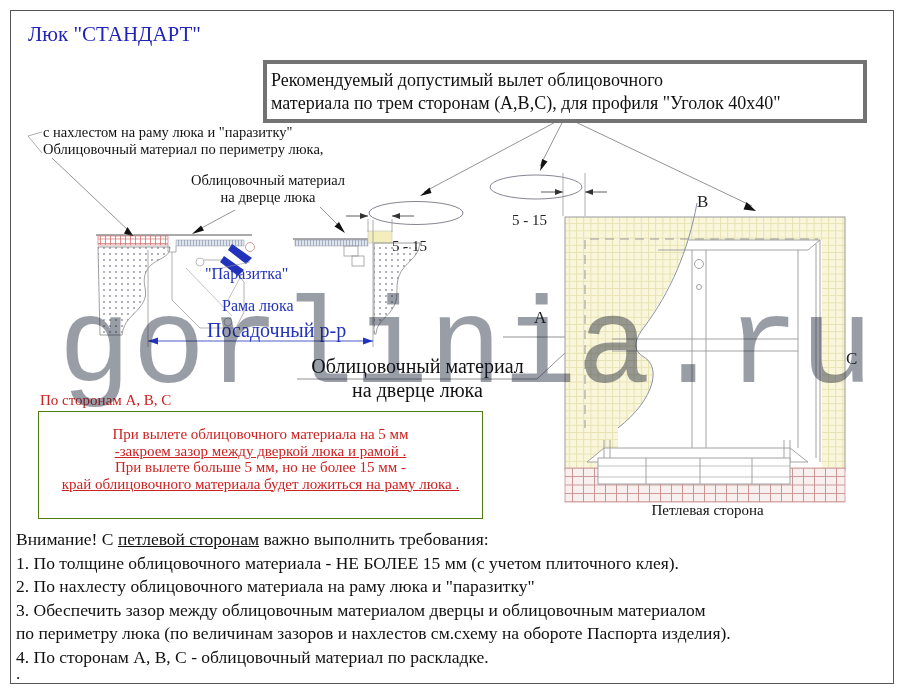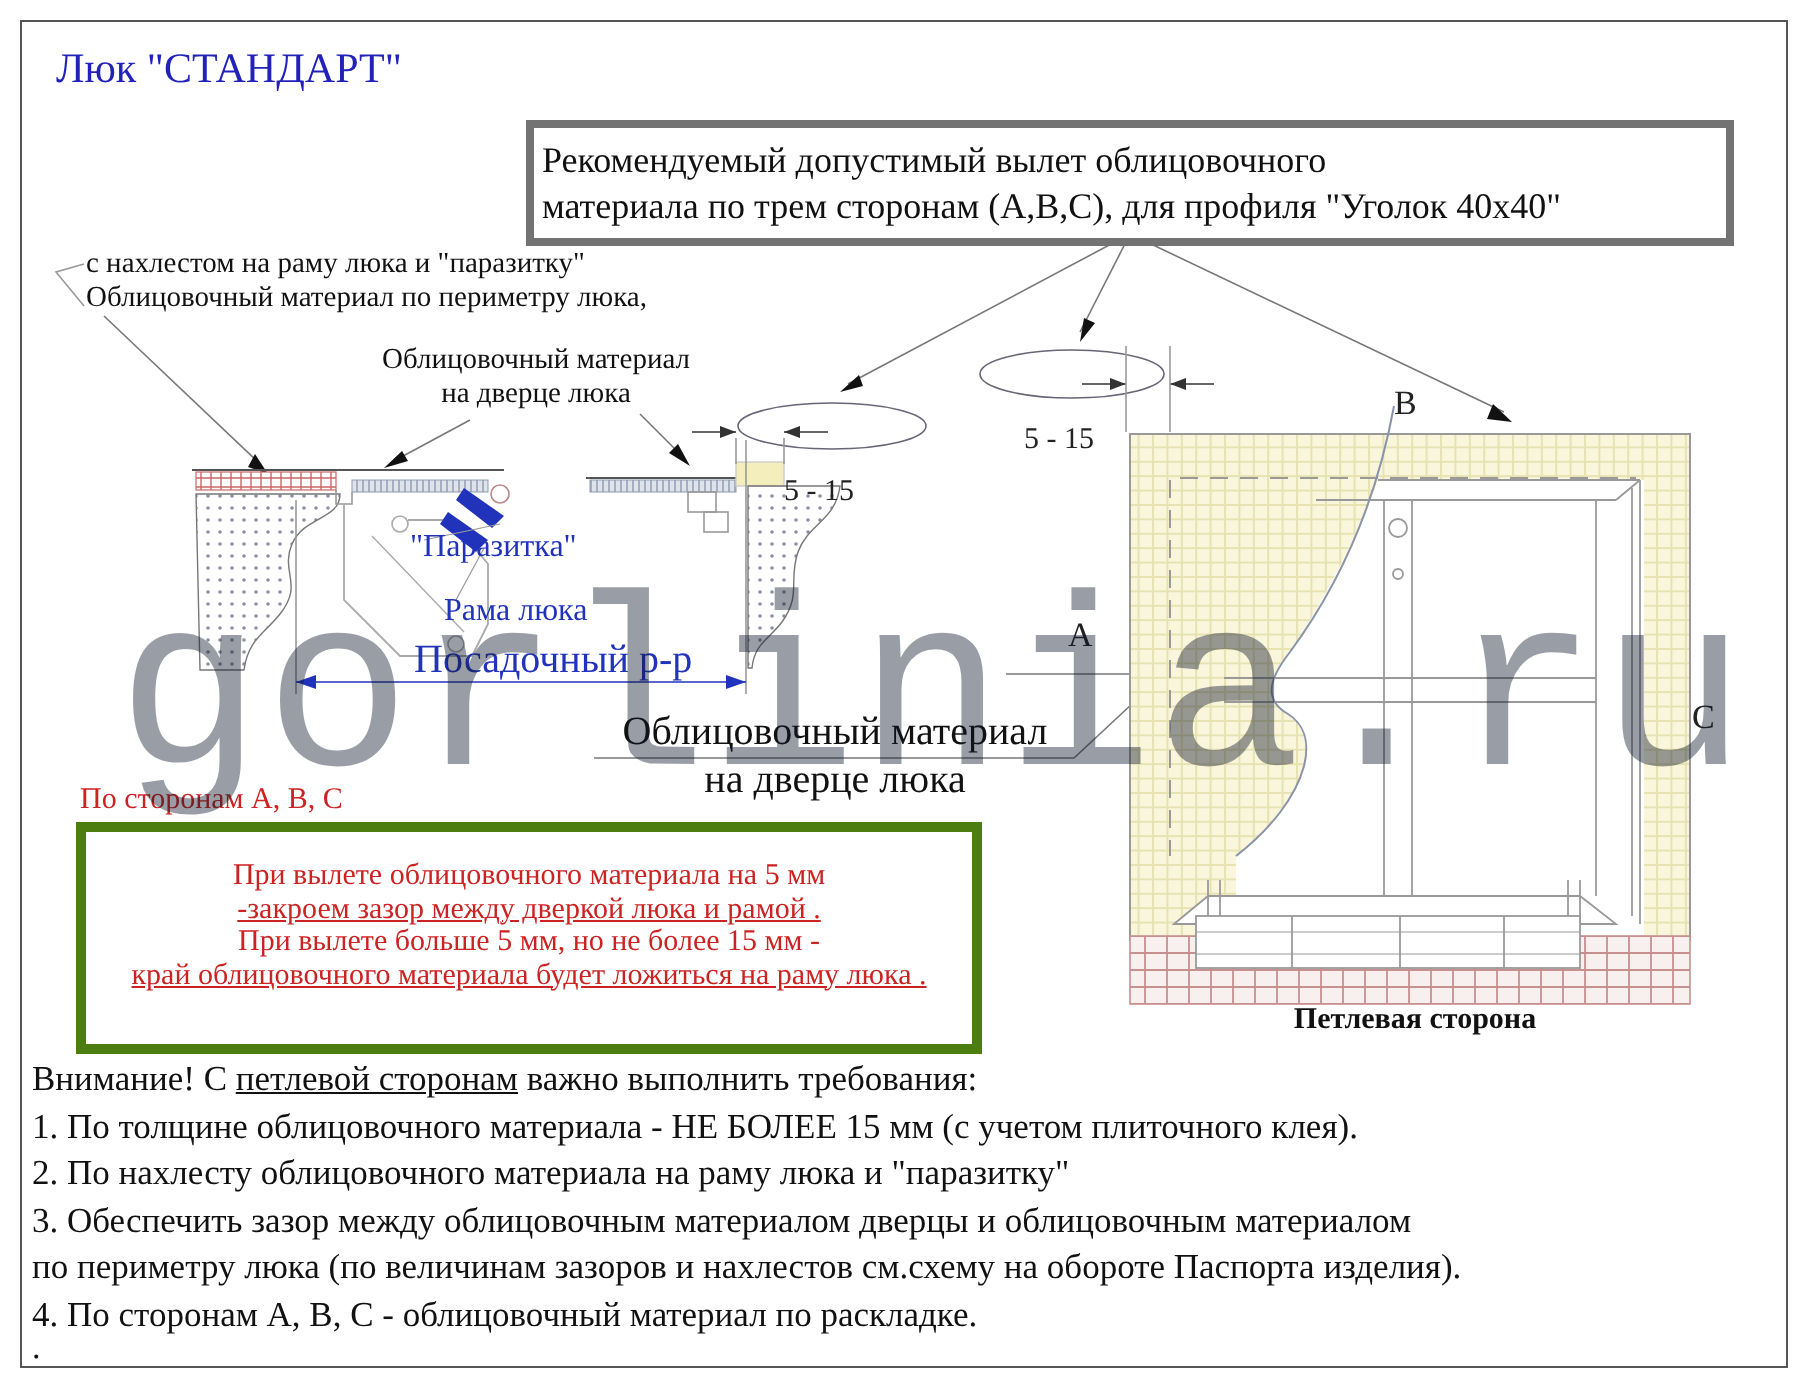--- a/index.html
+++ b/index.html
@@ -18,24 +18,24 @@
   .lbl-frame{left:222px;top:297px;font-size:16px;}
   .lbl-seat{left:207px;top:319px;font-size:20px;}
   .dim-text{font-size:15px;color:#222;margin-top:34px;}
   .dim1{left:392px;top:204px;}
   .dim2{left:512px;top:178px;}
   .side-letter{font-size:17px;color:#222;}
   .side-a{left:534px;top:308px;}
   .side-b{left:697px;top:192px;}
   .side-c{left:846px;top:349px;}
   .lbl-door-big{left:295px;top:354px;width:245px;text-align:center;font-size:20px;line-height:24px;}
-  .lbl-hinge{left:625px;top:502px;width:165px;text-align:center;font-size:15px;font-weight:bold;}
+  .lbl-hinge{left:625px;top:502px;width:165px;text-align:center;font-size:15px;}
   .red{color:#cc2222;}
   .red-note-title{left:40px;top:392px;font-size:15px;}
-  .red-note-box{left:38px;top:411px;width:443px;height:92px;border:5px solid #4d7c0f;
+  .red-note-box{left:38px;top:411px;width:443px;height:92px;border:1px solid #4d7c0f;
                 padding-top:14px;text-align:center;font-size:15px;line-height:16.5px;}
   .u{text-decoration:underline;}
   .attention{left:16px;top:528px;width:872px;font-size:17.5px;line-height:23.5px;}
   .watermark{left:58px;top:280px;font-family:Liberation Mono, monospace;font-size:122px;
              color:#0f172a;opacity:0.42;letter-spacing:1px;z-index:6;pointer-events:none;}
   .dot-bottom{left:16px;top:664px;font-size:17px;}
   svg.drawing{position:absolute;left:0;top:0;z-index:1;}
   .txt{z-index:3;}
 </style>
 </head>

